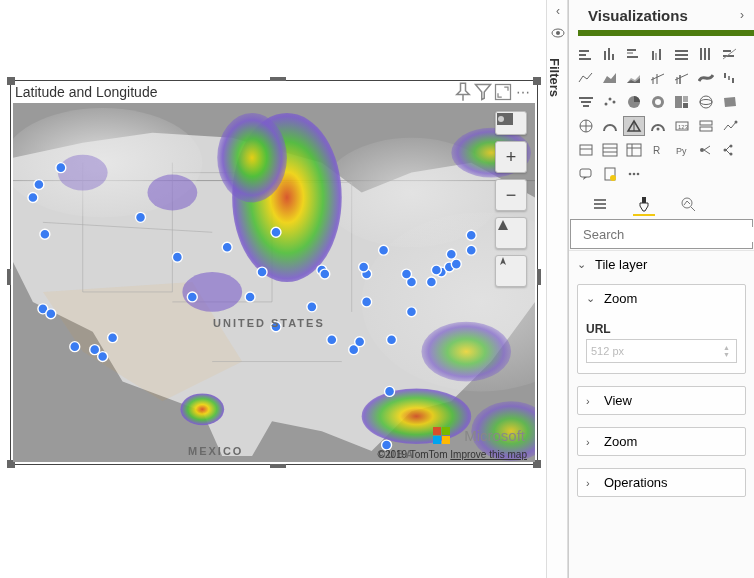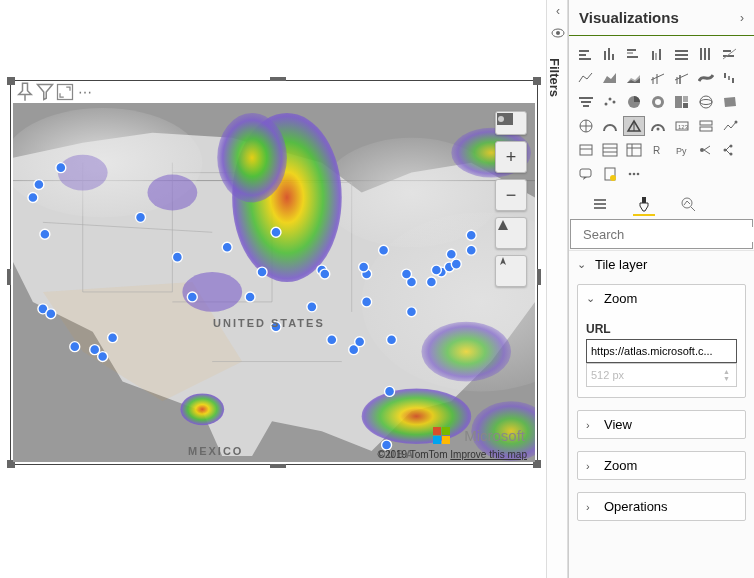--- a/index.html
+++ b/index.html
@@ -40,21 +40,21 @@
 
   .label-country { position:absolute; font-size:11px; letter-spacing:2px; color:#6a6a6a; font-weight:600; }
 
   
   .filters-strip { position: absolute; left: 546px; top: 0; width: 22px; height: 578px; border-left: 1px solid #ddd; border-right: 1px solid #ddd; background: #fdfdfd; }
   .filters-strip .chev { width: 22px; height: 22px; display:flex; align-items:center; justify-content:center; color:#666; font-size:12px; cursor:pointer;}
   .filters-strip .vtext { writing-mode: vertical-rl; text-orientation: mixed; font-size: 13px; font-weight: 600; color: #333; padding-top: 14px; text-align:left;}
 
   
   .right { position: absolute; left: 568px; top: 0; right: 0; bottom: 0; background: #fbfbfb; border-left: 1px solid #ccc; display:flex; flex-direction:column; }
-  .right-head { height: 36px; display: flex; align-items: center; padding: 12px 10px; border-bottom: 1px solid #4d7c0f; }
+  .right-head { height: 36px; display: flex; align-items: center; padding: 12px 10px; border-bottom: 6px solid #4d7c0f; margin-left: 9px; }
   .right-head .title { flex:1; font-size: 15px; font-weight: 600; color: #333; }
   .right-head .chevr { color:#666; font-size:12px; cursor:pointer; }
 
   .viz-grid { padding: 8px 6px 4px 6px; display:flex; flex-direction:column; gap:4px; }
   .viz-row { display:flex; gap:2px; }
   .viz { width: 22px; height: 20px; display:flex; align-items:center; justify-content:center; background:transparent; border:1px solid transparent; cursor:pointer; }
   .viz.sel { background:#d0d0d0; border-color:#888; }
   .viz svg { width:16px; height:14px; }
 
   .tool-row { padding: 6px 8px 2px 20px; display:flex; gap:22px; }
@@ -87,20 +87,21 @@
     <div class="handle tl"></div>
     <div class="handle tr"></div>
     <div class="handle bl"></div>
     <div class="handle br"></div>
     <div class="handle hbar tm"></div>
     <div class="handle hbar bm"></div>
     <div class="handle vbar lm"></div>
     <div class="handle vbar rm"></div>
 
     <div class="visual-header">
+      <div class="visual-title">Latitude and Longitude</div>
       <div class="hicon">
           <svg viewBox="0 0 16 16">
             <path d="M6 1l4 0 0 6 3 3-10 0 3-3z M8 10l0 5" stroke="#888" fill="none" stroke-width="1.2"></path>
           </svg>
         </div>
       <div class="hicon">
           <svg viewBox="0 0 16 16">
             <path d="M2 2h12l-5 6v5l-2 1v-6z" stroke="#888" fill="none" stroke-width="1.2"></path>
           </svg>
         </div>
@@ -568,21 +569,20 @@
     <span>Tile layer</span>
   </div>
 
   <div class="card">
     <div class="chead">
       <span class="chev">⌄</span>
       <span>Zoom</span>
     </div>
     <div class="cbody">
       <div class="field-label">URL</div>
-      <input class="text-input" type="text" value="https://atlas.microsoft.c..." style="">
       <div class="spinner">
         <input class="text-input disabled" type="text" disabled="" value="512 px" style="">
         <div class="arrows">▲<br>▼</div>
       </div>
     </div>
   </div>
 
   <div class="card">
     <div class="chead">
       <span class="chev">›</span>

